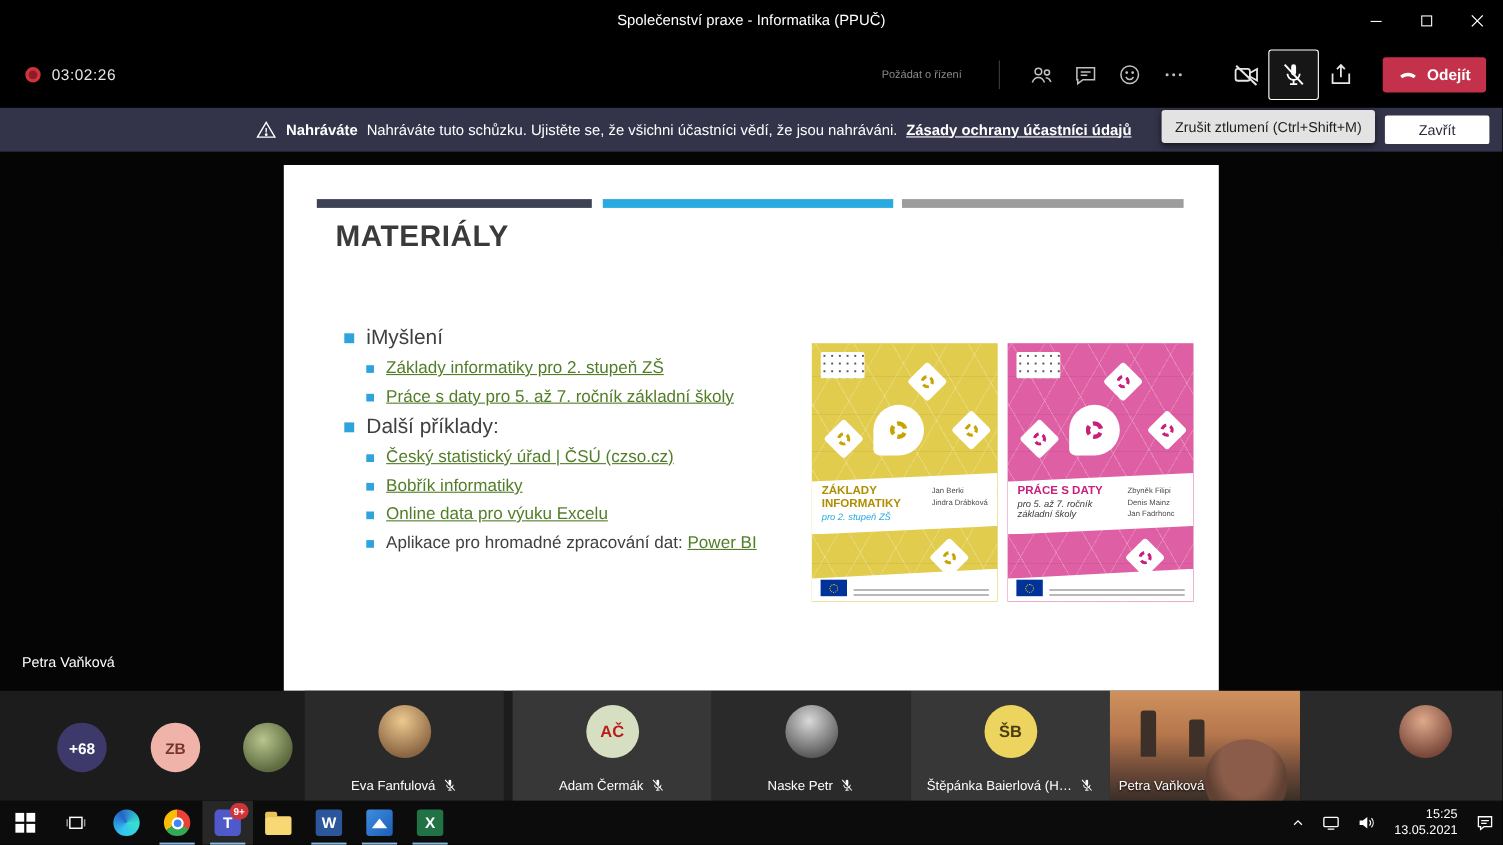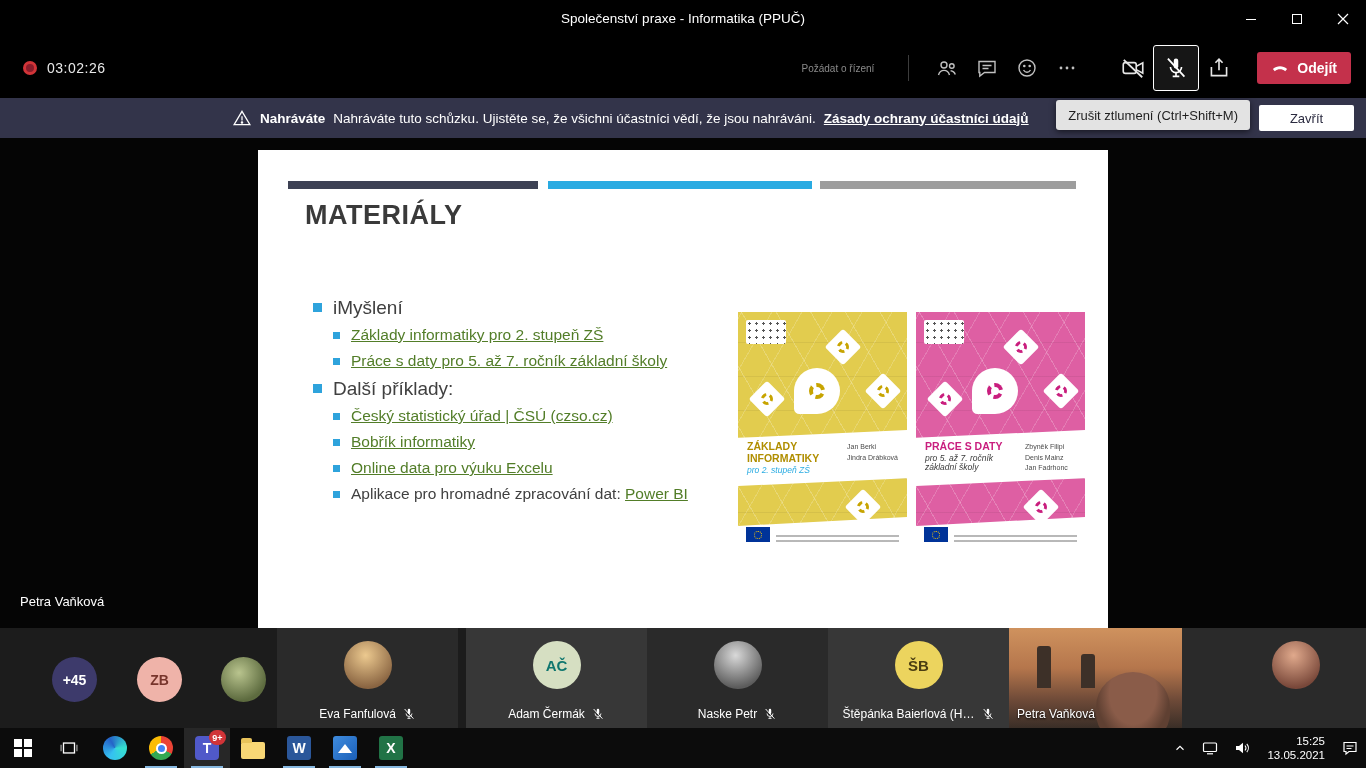--- a/index.html
+++ b/index.html
@@ -103,21 +103,21 @@
     display:flex; align-items:center; justify-content:center; font-size:14px; font-weight:bold; cursor:pointer; }
   .av-overflow { left:52px; background:#3d3a6b; color:#fff; }
   .av-zb { left:137px; background:#efb3a9; color:#77352c; }
   .av-photo1 { left:221px; background:radial-gradient(circle at 40% 35%, #b9c48e, #5d6b3f 70%); }
   .tile { position:absolute; top:0; height:100px; cursor:pointer; }
   .t-dark { background:#2a2a2a; }
   .t-light { background:#373737; }
   .tile-av { position:absolute; left:50%; transform:translateX(-50%); top:13px; width:48px; height:48px;
     border-radius:50%; display:flex; align-items:center; justify-content:center; font-size:15px; font-weight:bold; }
   .av-eva { background:radial-gradient(circle at 45% 30%, #ecc98f, #8a6542 75%); }
-  .av-ac { background:#d6dfc2; color:#0f766e; }
+  .av-ac { background:#d6dfc2; color:#b91c1c; }
   .av-naske { background:radial-gradient(circle at 45% 30%, #d9d9d9, #5c5c5c 75%); }
   .av-sb { background:#ecd45e; color:#4a3d12; }
   .av-rest { background:radial-gradient(circle at 45% 30%, #e0a98c, #79483a 75%); }
   .name-row { position:absolute; left:0; right:0; bottom:7px; display:flex; align-items:center;
     justify-content:center; gap:6px; color:#fff; font-size:12px; white-space:nowrap; }
   .tile-video { background:linear-gradient(180deg, #cf925e 0%, #b5764c 40%, #6e4a38 72%, #3a2e27 100%); overflow:hidden; }
   .bridge-tower { position:absolute; width:14px; height:42px; background:#3d3028; top:18px; border-radius:3px 3px 0 0; }
   .tw1 { left:28px; } .tw2 { left:72px; height:34px; top:26px; }
   .person-sil { position:absolute; right:12px; bottom:-14px; width:74px; height:70px;
     background:radial-gradient(ellipse at 50% 30%, #8a5c49 0 45%, #5f4032 70%); border-radius:50% 50% 40% 40%; }
@@ -381,21 +381,21 @@
               <div class="eu-ring"></div>
             </div>
           <div class="logo-lines"></div>
         </div>
       </div>
     </div>
     <div class="presenter-label">Petra Vaňková</div>
   </div>
 
   <div class="strip">
-    <div class="sm-av av-overflow">+45</div>
+    <div class="sm-av av-overflow">+68</div>
     <div class="sm-av av-zb">ZB</div>
     <div class="sm-av av-photo1"></div>
 
     <div class="tile t-dark" style="left:277px; width:181px;">
       <div class="tile-av av-eva"></div>
       <div class="name-row">
         <span>Eva Fanfulová</span>
         <svg width="14" height="14" viewBox="0 0 16 16">
           <rect x="6.6" y="2" width="2.8" height="6" rx="1.4" fill="#fff"></rect>
           <path d="M4.6 7.4a3.4 3.4 0 0 0 6.8 0" fill="none" stroke="#fff" stroke-width="1"></path>

